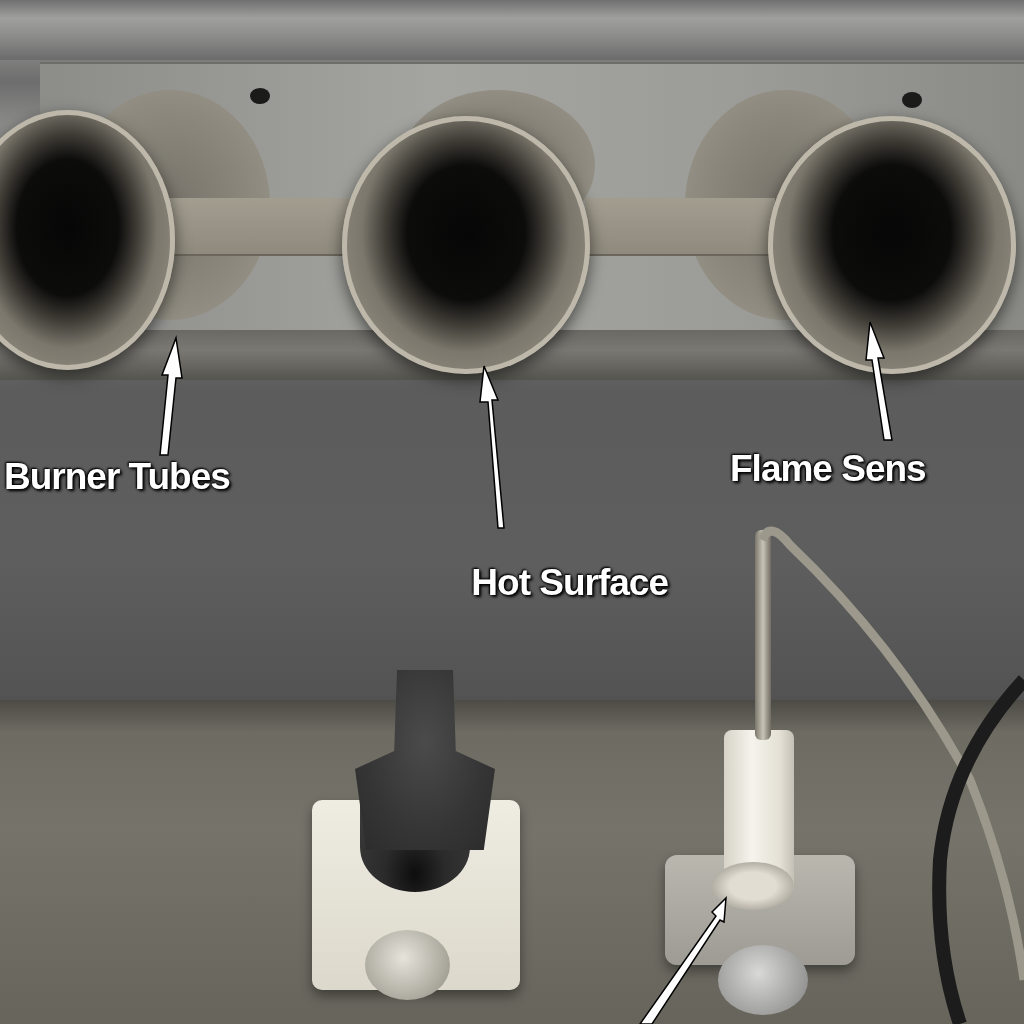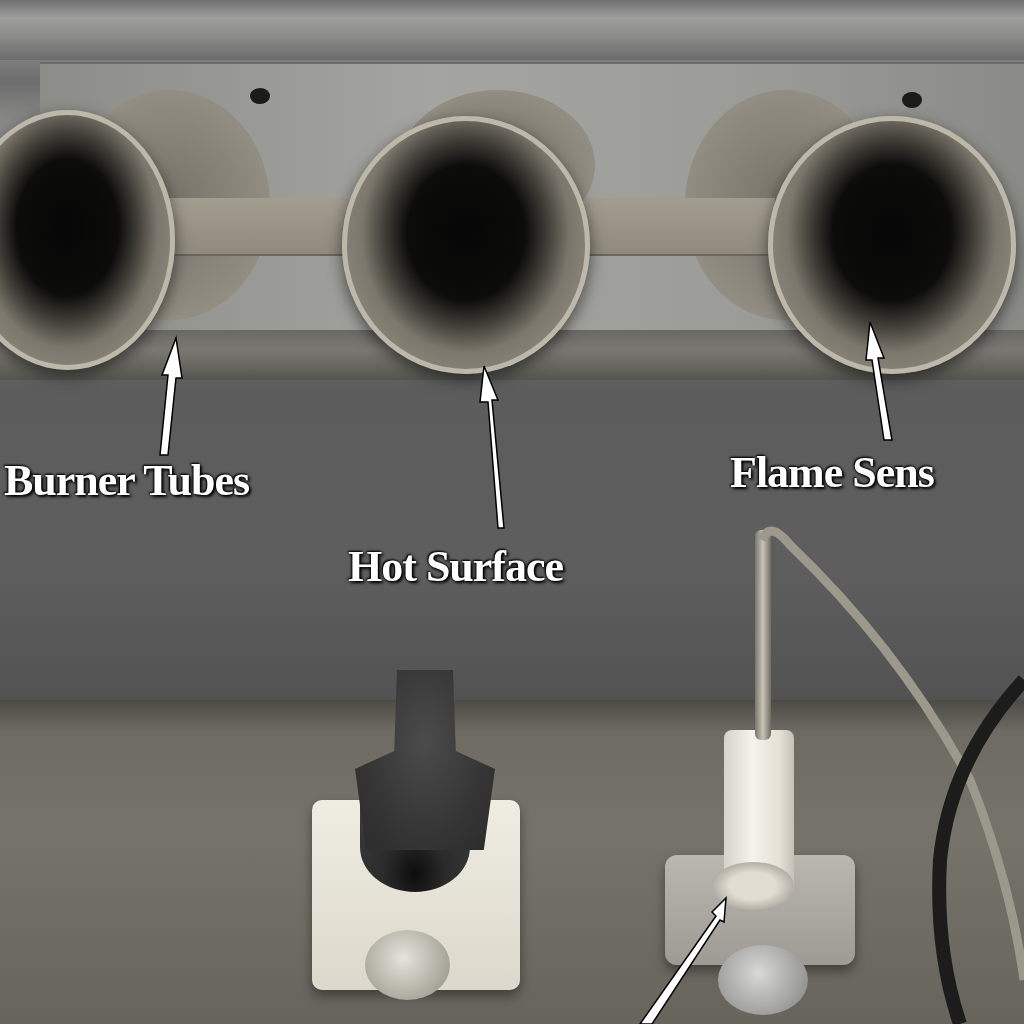--- a/index.html
+++ b/index.html
@@ -37,22 +37,22 @@
     background: linear-gradient(180deg,#b9b7ae,#9d9b93); box-shadow:0 6px 12px rgba(0,0,0,0.4); }
   .sensor-ring { position:absolute; left:712px; top:862px; width:82px; height:48px; border-radius:50%;
     background: radial-gradient(ellipse, #e2ddd2 40%, #b4b0a6 70%, #8f8c84); }
   .sensor-insulator { position:absolute; left:724px; top:730px; width:70px; height:165px; border-radius:8px;
     background: linear-gradient(90deg,#d7d3c8,#f5f3ec 40%,#e4e0d5 80%,#c4c0b5); }
   .sensor-rod { position:absolute; left:755px; top:530px; width:16px; height:210px;
     background: linear-gradient(90deg,#7a766b,#c8c4b7 50%,#6f6b61); border-radius:6px; }
   .sensor-nut { position:absolute; left:718px; top:945px; width:90px; height:70px; border-radius:50%;
     background: radial-gradient(circle at 45% 40%, #d9d9d8, #9b9b99 70%, #7d7d7b); }
   .wire { position:absolute; pointer-events:none; }
-  .label { position:absolute; color:#ffffff; font-family:Liberation Serif, serif; font-weight:bold;
-    font-size:44px; letter-spacing:-1px; line-height:1.12;
+  .label { position:absolute; color:#ffffff; font-family:Liberation Sans, sans-serif; font-weight:bold;
+    font-size:37px; letter-spacing:-1px; line-height:1.12;
     text-shadow: 0 0 3px #000, 2px 2px 3px #000, -1px -1px 2px #000; white-space:nowrap; }
   .arrow { position:absolute; pointer-events:none; }
 </style>
 </head>
 <body>
 
 <div class="scene">
   <div class="top-rail"></div>
   <div class="manifold"></div>
   <div class="hole" style="left:250px;top:88px;"></div>
@@ -92,17 +92,17 @@
   <svg class="arrow" width="1024" height="1024" style="left:0;top:0;">
     <g stroke="#000" stroke-width="1.5" fill="#fff">
       <path d="M160 455 L168 375 L162 375 L176 338 L182 378 L176 378 L168 455 Z"></path>
       <path d="M498 528 L488 402 L480 402 L484 366 L498 400 L492 400 L504 528 Z"></path>
       <path d="M884 440 L872 360 L866 360 L870 322 L884 358 L878 358 L892 440 Z"></path>
       <path d="M640 1024 L716 916 L712 912 L726 898 L724 922 L720 920 L652 1024 Z"></path>
     </g>
   </svg>
 
   <div class="label" style="left:4px;top:456px;">Burner Tubes</div>
-  <div class="label" style="left:348px;top:542px;text-align:left;width:320px;">
+  <div class="label" style="left:348px;top:562px;text-align:right;width:320px;">
     <div>Hot Surface</div>
   </div>
   <div class="label" style="left:730px;top:448px;text-align:right;">Flame Sens</div>
 </div>
 
 </body></html>

